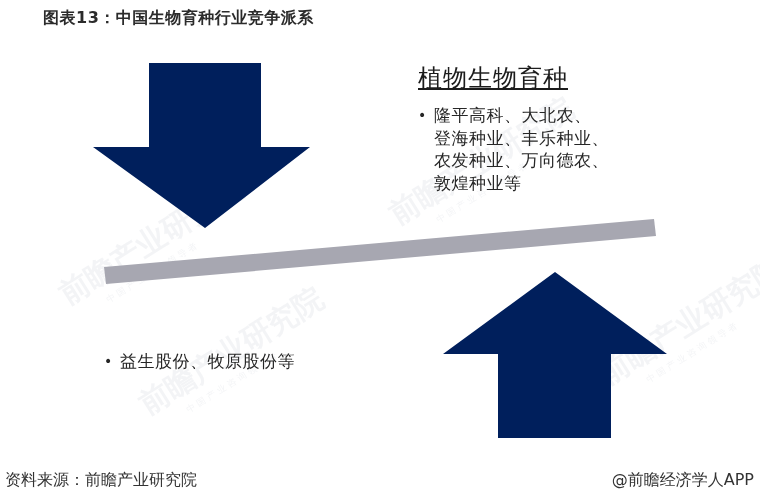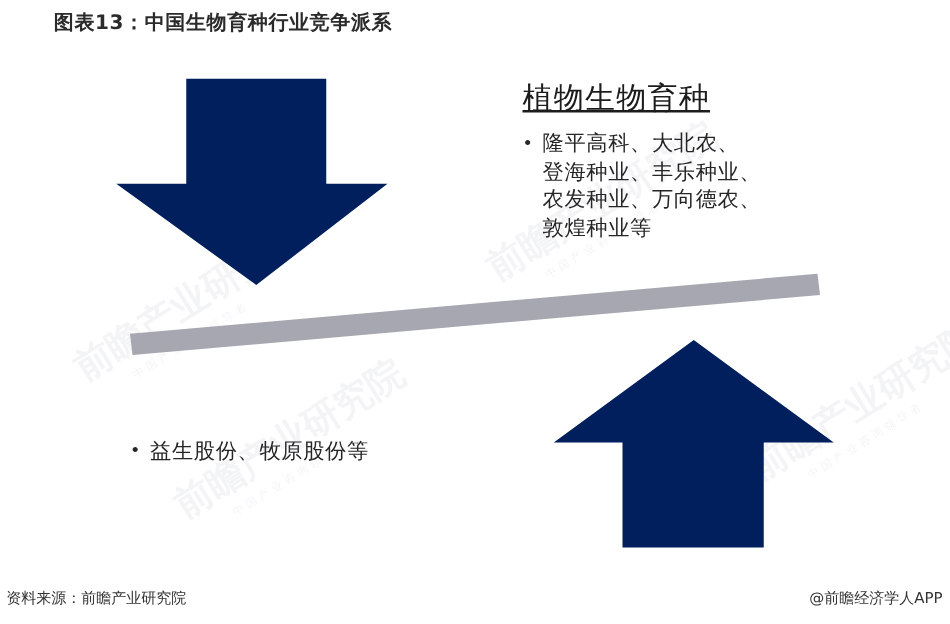--- a/index.html
+++ b/index.html
@@ -9,21 +9,21 @@
              font-size: 16px; font-weight: bold; color: #2b2b2b; letter-spacing: 0.5px; padding-left: 43px; }
     .diagram { position: absolute; left: 0; top: 0; width: 760px; height: 499px; }
     .watermark { position: absolute; font-size: 30px; font-weight: bold; color: rgba(200,205,215,0.22);
                  transform: rotate(-32deg); white-space: nowrap; pointer-events: none; }
     .wm-sub { display:block; font-size: 9px; font-weight: normal; letter-spacing: 3px; margin-left: 36px; }
     .block { position: absolute; }
     .block-heading { font-size: 24px; color: #1c1c1c; letter-spacing: 1px; text-decoration: underline; }
     .bullet { display: flex; font-size: 17px; line-height: 22.5px; color: #262626; margin-top: 10px; }
     .bullet-dot { width: 16px; flex: 0 0 16px; font-size: 14px; line-height: 22px; }
     .bullet-text { white-space: pre-line; letter-spacing: 0.5px; }
-    .footer { position: absolute; top: 470px; font-size: 12px; color: #333; }
+    .footer { position: absolute; top: 470px; font-size: 16px; color: #333; }
     .footer-left { left: 5px; }
     .footer-right { right: 6px; text-align: right; }
   </style>
 </head>
 <body>
 
 <div class="title">图表13：中国生物育种行业竞争派系</div>
 
 <div class="watermark" style="left:50px; top:220px;">
   <span>前瞻产业研究院</span><span class="wm-sub">中国产业咨询领导者</span>

